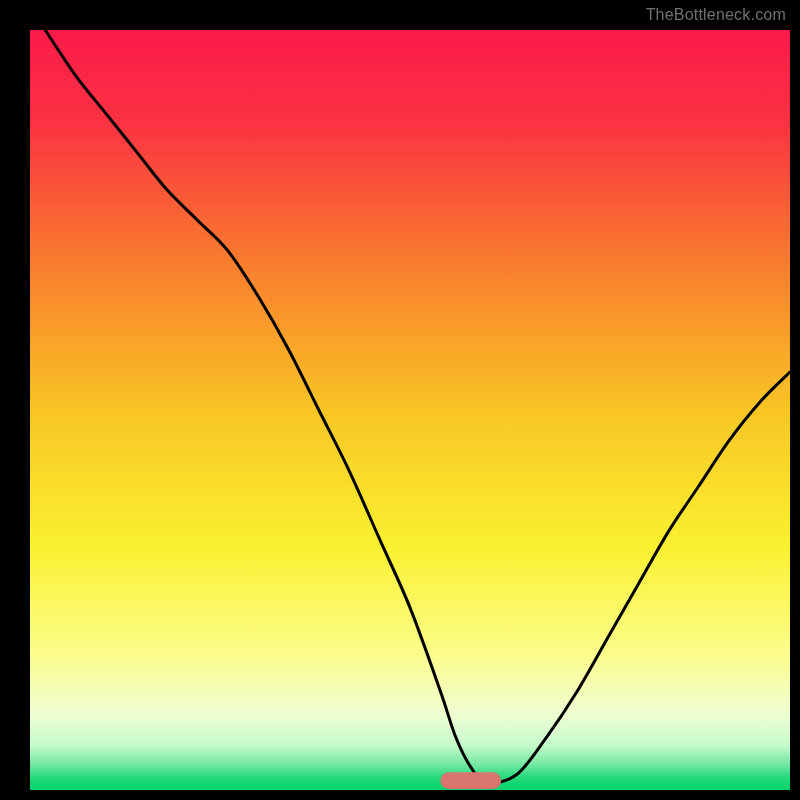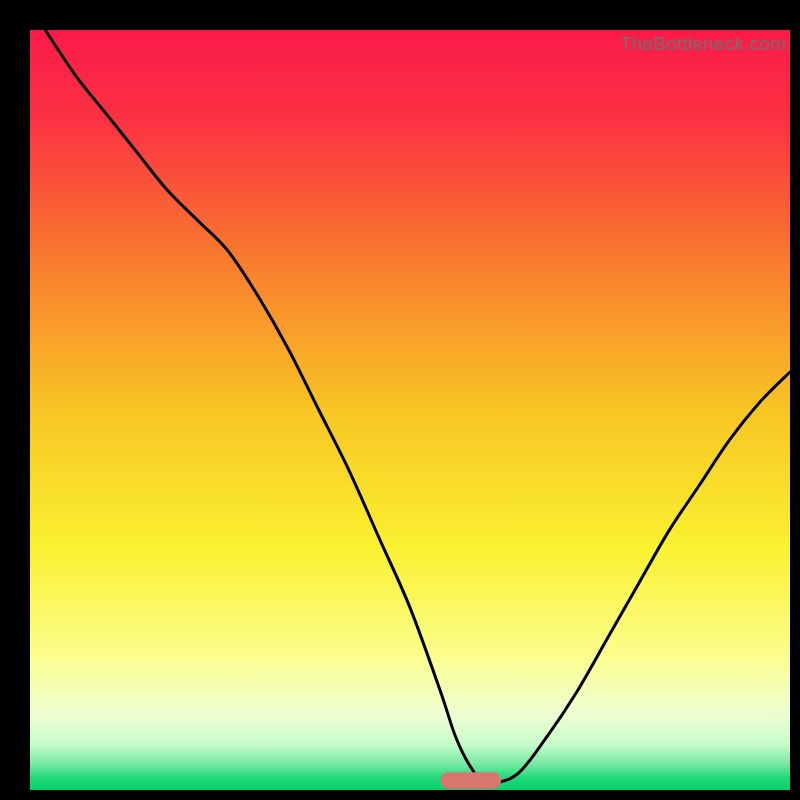--- a/index.html
+++ b/index.html
@@ -15,25 +15,24 @@
     position: relative;
     width: 800px;
     height: 800px;
     background: #000;
   }
   .watermark {
     position: absolute;
     top: 6px;
     right: 14px;
     color: #707070;
-    font-size: 19px;
+    font-size: 16px;
     font-weight: 500;
     letter-spacing: 0.2px;
     z-index: 50;
-    margin-top: 27px;
   }
   svg {
     position: absolute;
     top: 0;
     left: 0;
   }
 </style>
 </head>
 <body>
 

